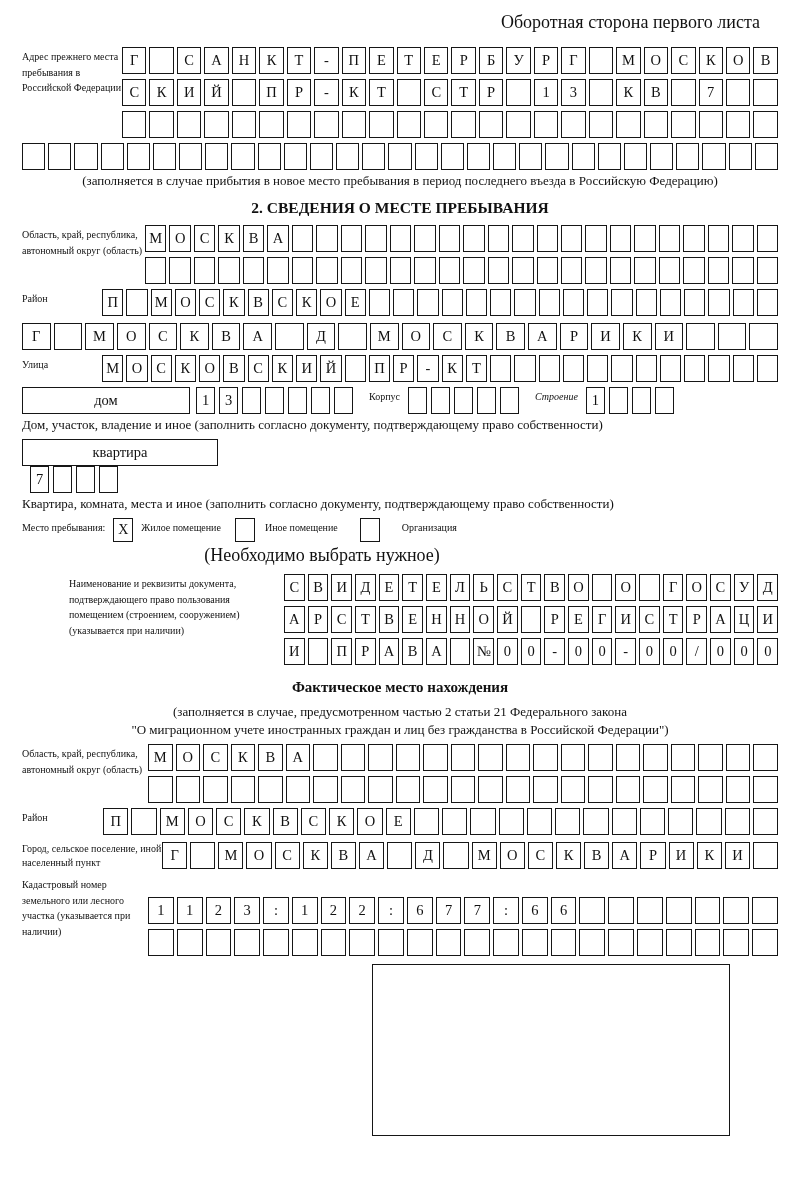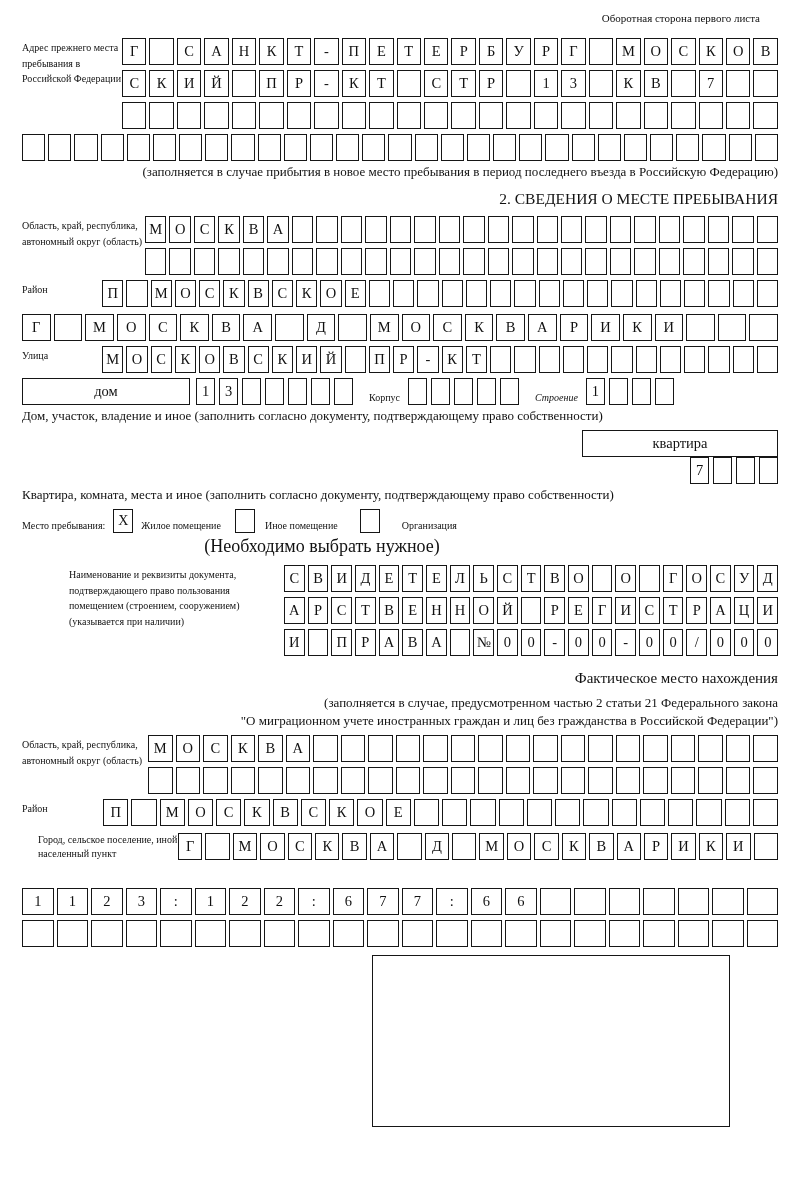--- a/index.html
+++ b/index.html
@@ -2,57 +2,57 @@
 <html><head>
 <meta charset="utf-8">
 <style>
   * { margin:0; padding:0; box-sizing:border-box; }
   html,body { background:#fff; }
   body {
     width:800px; height:1180px; overflow:hidden;
     font-family:"Liberation Serif","DejaVu Serif",serif;
     color:#111; padding:12px 22px 0 22px; font-size:14px;
   }
-  .hdr { text-align:right; padding-right:18px; font-size:11px; margin-bottom:14px; }
+  .hdr { text-align:right; padding-right:18px; font-size:18px; margin-bottom:14px; }
 
   .frow { display:flex; align-items:flex-start; margin-bottom:5px; }
   .flabel { font-size:10px; line-height:1.55; padding-top:2px; flex:none; }
   .rows { flex:1; min-width:0; }
   .rows .cells { margin-bottom:5px; }
   .rows .cells:last-child { margin-bottom:0; }
 
   .cells { display:flex; flex:1; gap:3px; min-width:0; }
   .cell {
     flex:1; height:27px; border:1.6px solid #161616;
     display:flex; align-items:center; justify-content:center;
     font-size:14.5px; background:#fff;
   }
   .fixed { flex:none; gap:4px; }
   .fixed .cell { flex:none; width:19px; }
 
   .note { font-size:13px; margin:2px 0 6px 0; }
-  .note.center { text-align:right; }
-  .sect-title { text-align:right; font-weight:normal; font-size:15.5px; margin:10px 0 8px 0; }
+  .note.center { text-align:center; }
+  .sect-title { text-align:center; font-weight:bold; font-size:15.5px; margin:10px 0 8px 0; }
 
   .namedbox {
     border:1.6px solid #161616; height:27px; display:flex;
     align-items:center; justify-content:center; font-size:14.5px; flex:none;
   }
-  .inline { display:flex; align-items:flex-end; }
+  .inline { display:flex; align-items:flex-start; }
 
   .chk {
     width:20px; height:24px; border:1.6px solid #161616; flex:none;
     display:flex; align-items:center; justify-content:center; font-size:14px;
   }
   .small-note { font-size:18px; text-align:center; width:300px; margin-left:150px; margin-bottom:8px; }
 
   .stamp-box { border:1.6px solid #161616; width:358px; height:172px; margin-left:350px; margin-top:8px; }
 
   .w100 { width:100px; } .w123 { width:123px; } .w80 { width:80px; }
-  .w215 { width:215px;margin-left:47px; } .w126 { width:126px; } .w81 { width:81px; } .w140 { width:140px;margin-left:16px; }
+  .w215 { width:215px;margin-left:47px; } .w126 { width:126px; } .w81 { width:81px; } .w140 { width:140px; }
   .mt2 { margin-top:2px; }
 </style>
 </head>
 <body>
 
 <div class="hdr">Оборотная сторона первого листа</div>
 
 <div class="frow">
   <div class="flabel w100">Адрес прежнего места пребывания в Российской Федерации</div>
   <div class="rows">
@@ -568,20 +568,21 @@
       <span class="cell">А</span>
       <span class="cell">Р</span>
       <span class="cell">И</span>
       <span class="cell">К</span>
       <span class="cell">И</span>
       <span class="cell"></span>
     </div>
 </div>
 
 <div class="frow">
+  <div class="flabel w126">Кадастровый номер земельного или лесного участка (указывается при наличии)</div>
   <div class="rows" style="padding-top:22px;">
     <div class="cells">
         <span class="cell">1</span>
         <span class="cell">1</span>
         <span class="cell">2</span>
         <span class="cell">3</span>
         <span class="cell">:</span>
         <span class="cell">1</span>
         <span class="cell">2</span>
         <span class="cell">2</span>

